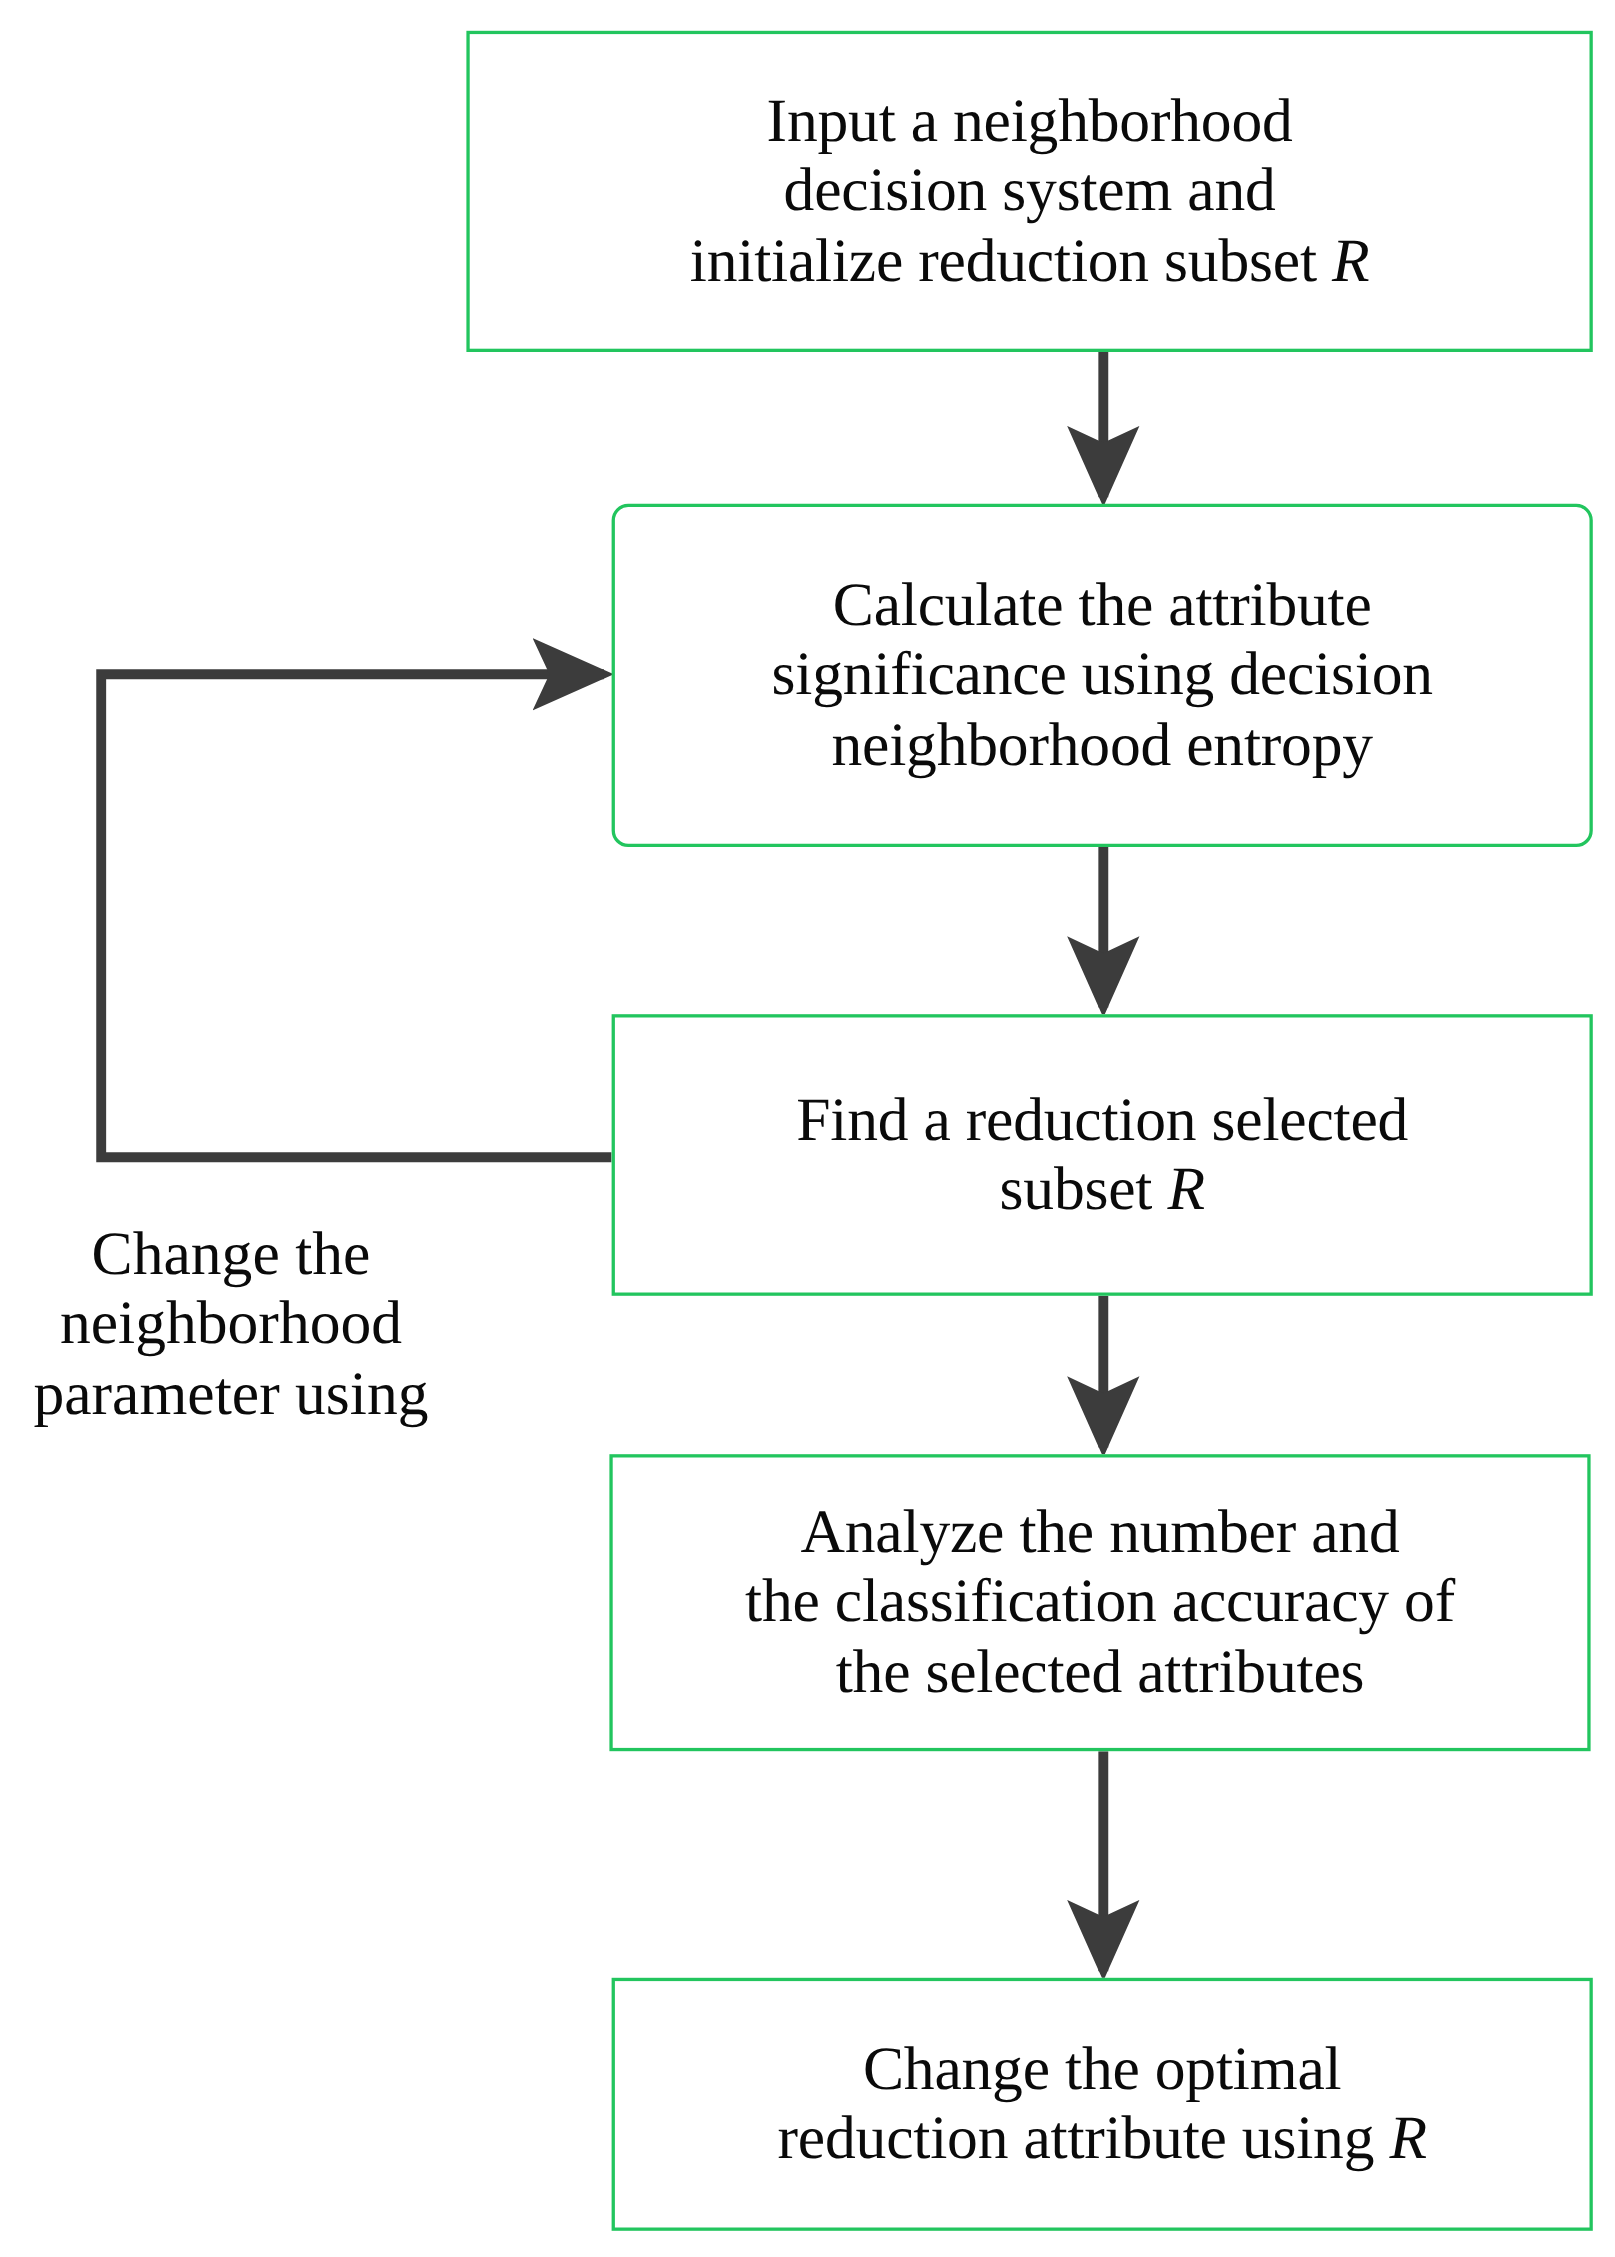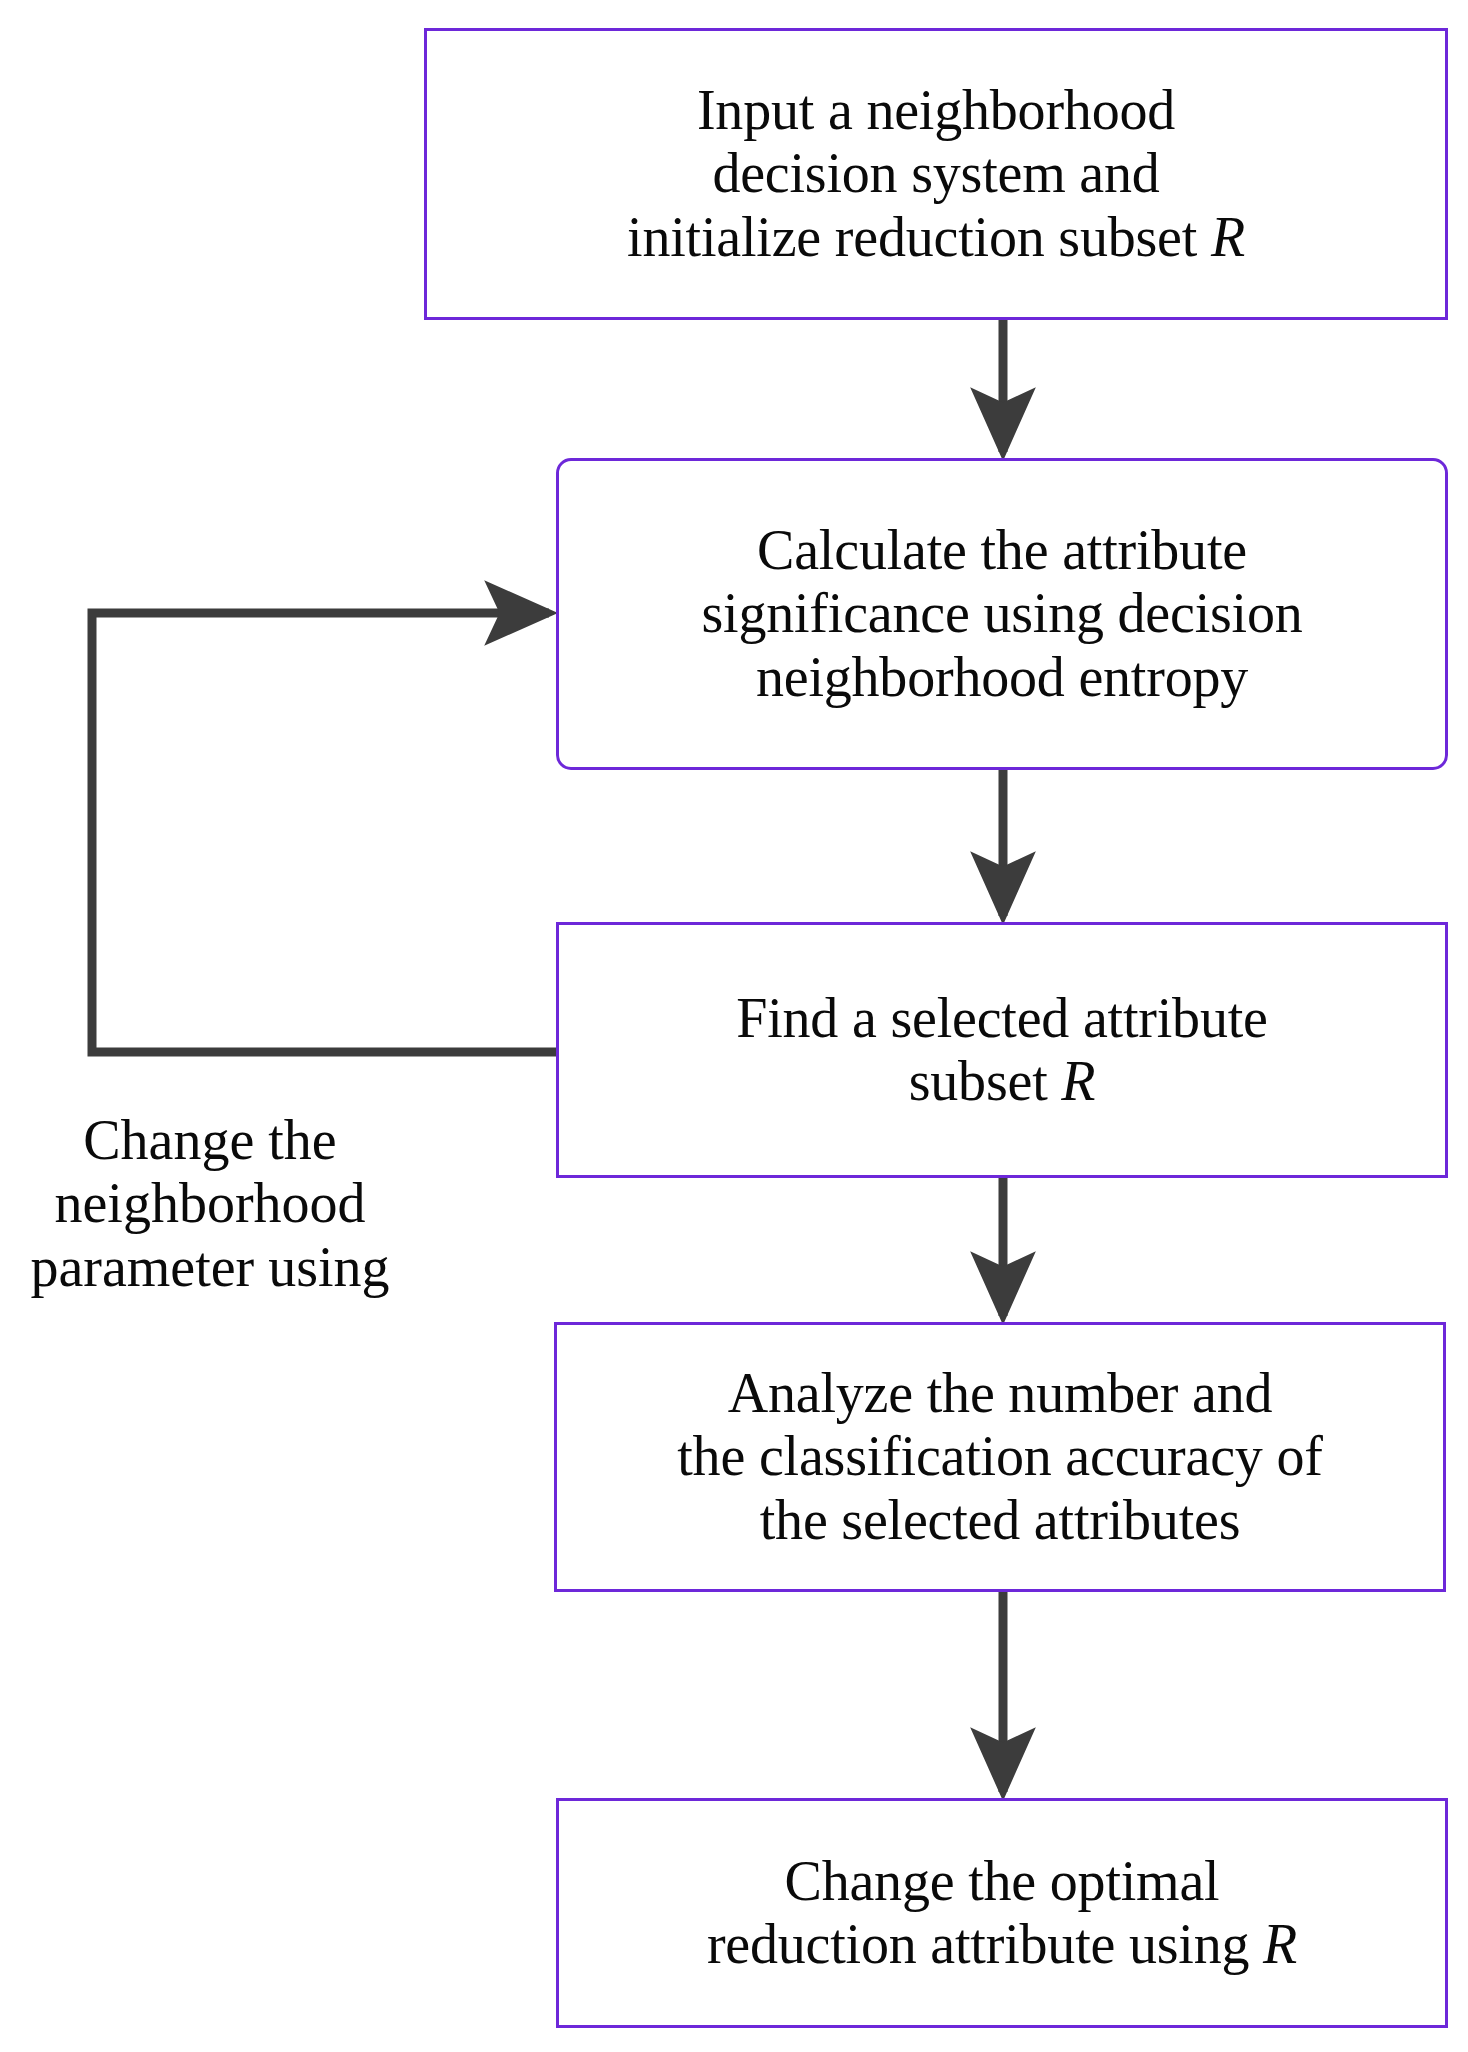--- a/index.html
+++ b/index.html
@@ -14,21 +14,21 @@
     position: relative;
     width: 1468px;
     height: 2052px;
     background: #ffffff;
     overflow: hidden;
   }
   .node {
     position: absolute;
     box-sizing: border-box;
     background: #ffffff;
-    border: 3px solid #6d28d9;
+    border: 3px solid #22c55e;
     display: flex;
     align-items: center;
     justify-content: center;
     text-align: center;
     color: #0a0a0a;
   }
   .node-text {
     display: block;
     width: 100%;
     padding: 0 14px;
@@ -90,21 +90,21 @@
   <div class="node" style="left:556px; top:458px; width:892px; height:312px;border-radius:15px;">
     <span class="node-text">
       <span>Calculate the attribute</span><br>
       <span>significance using decision</span><br>
       <span>neighborhood entropy</span>
     </span>
   </div>
 
   <div class="node" style="left:556px; top:922px; width:892px; height:256px;">
     <span class="node-text">
-      <span>Find a selected attribute</span><br>
+      <span>Find a reduction selected</span><br>
       <span>subset </span><em>R</em>
     </span>
   </div>
 
   <div class="node" style="left:554px; top:1322px; width:892px; height:270px;">
     <span class="node-text">
       <span>Analyze  the number  and</span><br>
       <span>the classification accuracy of</span><br>
       <span>the selected attributes</span>
     </span>

